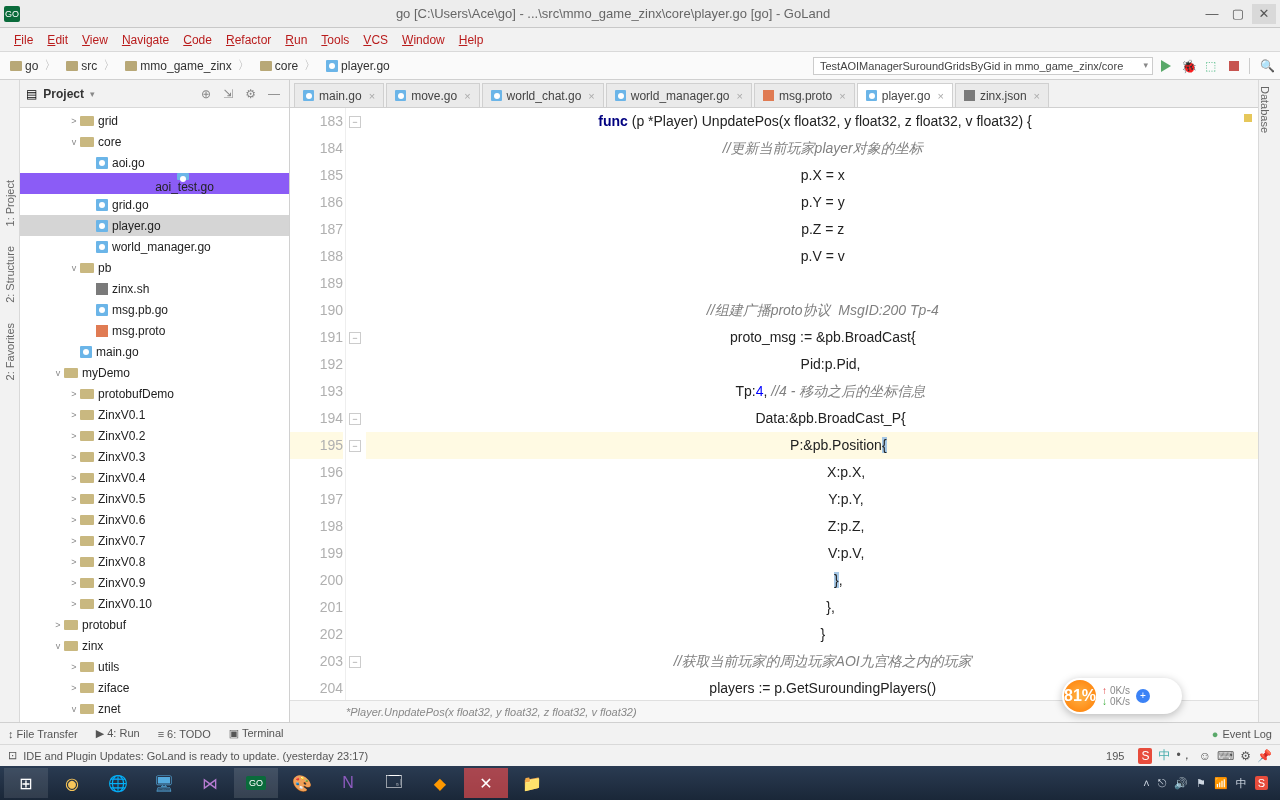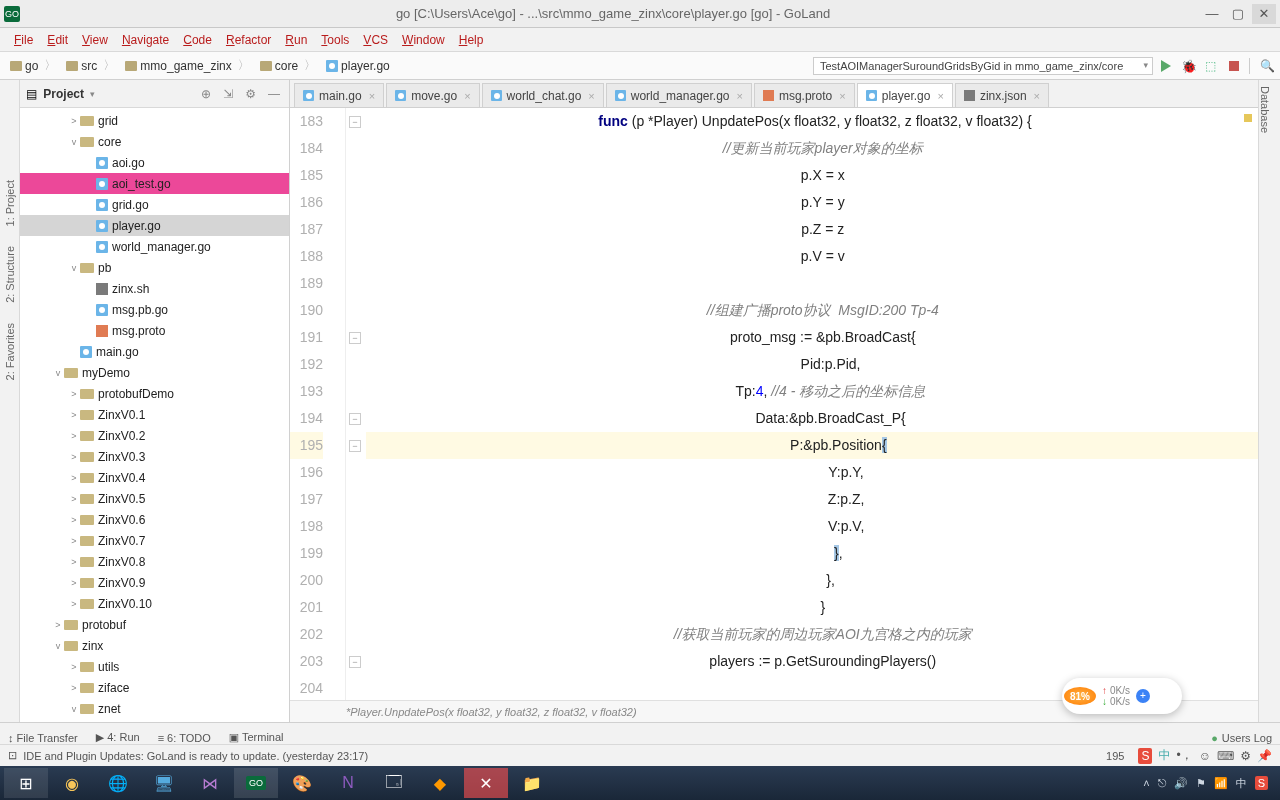--- a/index.html
+++ b/index.html
@@ -31,63 +31,63 @@
 .left-gutter .vtext { writing-mode: vertical-rl; transform: rotate(180deg); color: #666; font-size: 11px; margin-bottom: 20px; cursor: pointer; }
 .project-pane { width: 270px; background: #fff; border-right: 1px solid #d0d0d0; display: flex; flex-direction: column; }
 .project-header { height: 28px; background: #f2f2f2; border-bottom: 1px solid #d9d9d9; display: flex; align-items: center; padding: 0 6px; gap: 6px; }
 .project-header .title { font-weight: bold; color: #333; }
 .project-header .dropdown { color: #888; font-size: 9px; }
 .project-header .spacer { flex: 1; }
 .project-header .hicon { color: #888; font-size: 12px; margin: 0 3px; }
 .tree { flex: 1; overflow: auto; padding: 2px 0; }
 .tree-row { display: flex; align-items: center; height: 21px; padding-right: 4px; color: #222; white-space: nowrap; }
 .tree-row.sel { background: #d5d5d5; }
-.tree-row.hl { background: #ec4899; }
+.tree-row.hl { background: #8b5cf6; flex-direction: column; }
 .tree-row .exp { width: 12px; text-align: center; color: #888; font-size: 9px; }
 .tree-row .ticon { width: 14px; height: 12px; margin-right: 4px; display: inline-block; }
 .ticon.folder { background: #c9b880; border-radius: 1px; height: 10px; margin-top: 1px; }
 .ticon.gofile { background: #6bb5e8; border-radius: 1px; height: 12px; width: 12px; position: relative; }
 .ticon.gofile::after { content: ""; position: absolute; top: 3px; left: 3px; width: 6px; height: 6px; background: #fff; border-radius: 50%; }
 .ticon.shfile { background: #7a7a7a; height: 12px; width: 12px; }
 .ticon.protofile { background: #e07b53; height: 12px; width: 12px; }
 .editor-area { flex: 1; display: flex; flex-direction: column; background: #fff; position: relative; }
 .editor-tabs { height: 28px; background: #f2f2f2; border-bottom: 1px solid #d0d0d0; display: flex; align-items: flex-end; padding-left: 4px; overflow: hidden; }
 .etab { height: 24px; display: flex; align-items: center; padding: 0 8px; gap: 5px; background: #eaeaea; border: 1px solid #d0d0d0; border-bottom: none; margin-right: 2px; color: #444; font-size: 12px; }
 .etab.active { background: #fff; }
 .etab .ticon { width: 11px; height: 11px; }
 .etab .close { color: #aaa; font-size: 11px; margin-left: 2px; }
 .code-wrap { flex: 1; display: flex; font-family: "Consolas", monospace; font-size: 14px; line-height: 27px; overflow: hidden; position: relative; }
-.gutter { width: 56px; background: #fff; text-align: right; color: #b0b0b0; padding-right: 22px; border-right: 1px solid #eee; }
+.gutter { width: 56px; background: #fff; text-align: right; color: #b0b0b0; padding-right: 2px; border-right: 1px solid #eee; }
 .gutter .ln { height: 27px; }
 .gutter .ln.hl { background: #fffae3; }
 .fold-gutter { width: 20px; background: #fff; position: relative; }
 .fold-gutter .fold-mark { position: absolute; left: 3px; width: 12px; height: 12px; border: 1px solid #ccc; background: #fff; font-size: 9px; text-align: center; line-height: 10px; color: #999; }
 .code-lines { flex: 1; background: #fff; position: relative; text-align: center; }
 .code-lines .line { height: 27px; padding-left: 6px; white-space: pre; color: #222; }
 .code-lines .line.hl { background: #fffae3; }
 .kw { color: #000080; font-weight: bold; }
 .str { color: #808080; font-style: italic; }
 .num { color: #0000ff; }
 .sel-bg { background: #a6c8e6; }
 .right-gutter { width: 22px; background: #f2f2f2; border-left: 1px solid #d9d9d9; }
 .right-db { writing-mode: vertical-rl; color: #666; padding-top: 6px; font-size: 11px; text-align: center; }
 .breadcrumb-bottom { height: 22px; background: #f7f7f7; border-top: 1px solid #e0e0e0; padding-left: 56px; font-size: 11px; color: #888; line-height: 22px; font-style: italic; }
-.bottom-bar { height: 22px; background: #f2f2f2; border-top: 1px solid #d0d0d0; display: flex; align-items: flex-end; padding: 0 8px; gap: 18px; font-size: 11px; color: #555; }
+.bottom-bar { height: 22px; background: #f2f2f2; border-top: 1px solid #d0d0d0; display: flex; align-items: center; padding: 0 8px; gap: 18px; font-size: 11px; color: #555; }
 .bottom-bar .spacer { flex: 1; }
 .bottom-bar .evlog::before { content: "●"; color: #59a869; margin-right: 4px; }
 .status-bar { height: 22px; background: #f2f2f2; border-top: 1px solid #d9d9d9; display: flex; align-items: center; padding: 0 8px; font-size: 11px; color: #555; }
 .status-bar .spacer { flex: 1; }
 .status-icons { display: flex; gap: 6px; align-items: center; }
 .status-icons span { font-size: 12px; }
 .taskbar { height: 34px; background: linear-gradient(#2a3b52, #1a2738); display: flex; align-items: center; padding: 0 4px; gap: 2px; }
 .task-item { width: 44px; height: 30px; display: flex; align-items: center; justify-content: center; color: #fff; font-size: 16px; }
 .task-item.start { background: rgba(255,255,255,0.1); }
 .tray { margin-left: auto; display: flex; gap: 8px; color: #cfd8e3; align-items: center; font-size: 11px; padding-right: 8px; }
 .net-badge { position: absolute; right: 98px; bottom: 86px; width: 120px; height: 36px; background: #fff; border-radius: 18px; box-shadow: 0 2px 8px rgba(0,0,0,0.25); display: flex; align-items: center; padding: 0 10px 0 2px; gap: 6px; font-size: 10px; z-index: 50; }
-.net-badge .circle { width: 32px; height: 18px; border-radius: 50%; background: radial-gradient(#ffb347, #ff7b00); color: #fff; display: flex; align-items: center; justify-content: center; font-size: 10px; font-weight: bold; }
+.net-badge .circle { width: 32px; height: 32px; border-radius: 50%; background: radial-gradient(#ffb347, #ff7b00); color: #fff; display: flex; align-items: center; justify-content: center; font-size: 16px; font-weight: bold; }
 .net-badge .stats { display: flex; flex-direction: column; line-height: 11px; color: #888; }
 .net-badge .stats .row { display: flex; gap: 3px; align-items: center; }
 .net-badge .dot { width: 14px; height: 14px; border-radius: 50%; background: #3b82f6; color: #fff; font-size: 10px; text-align: center; line-height: 14px; }
 .warn-stripe { position: absolute; right: 6px; top: 6px; width: 8px; height: 8px; background: #e6c75a; }
 </style>
 </head>
 <body>
 
 <div class="titlebar">
   <div class="app-icon">GO</div>
@@ -396,20 +396,21 @@
           <div class="line">    p.Y = y</div>
           <div class="line">    p.Z = z</div>
           <div class="line">    p.V = v</div>
           <div class="line"></div>
           <div class="line">    <span class="str">//组建广播proto协议  MsgID:200 Tp-4</span></div>
           <div class="line">    proto_msg := &amp;pb.BroadCast{</div>
           <div class="line">        Pid:p.Pid,</div>
           <div class="line">        Tp:<span class="num">4</span>, <span class="str">//4 - 移动之后的坐标信息</span></div>
           <div class="line">        Data:&amp;pb.BroadCast_P{</div>
           <div class="line hl">            P:&amp;pb.Position<span class="sel-bg">{</span></div>
+          <div class="line">                X:p.X,</div>
           <div class="line">                Y:p.Y,</div>
           <div class="line">                Z:p.Z,</div>
           <div class="line">                V:p.V,</div>
           <div class="line">            <span class="sel-bg">}</span>,</div>
           <div class="line">        },</div>
           <div class="line">    }</div>
           <div class="line">    <span class="str">//获取当前玩家的周边玩家AOI九宫格之内的玩家</span></div>
           <div class="line">    players := p.GetSuroundingPlayers()</div>
         </div>
     </div>
@@ -420,21 +421,21 @@
     <div class="right-db">Database</div>
   </div>
 </div>
 
 <div class="bottom-bar" id="bottombar">
 <span>↕ File Transfer</span>
     <span>▶ 4: Run</span>
     <span>≡ 6: TODO</span>
     <span>▣ Terminal</span>
     <span class="spacer"></span>
-    <span class="evlog">Users Log</span>
+    <span class="evlog">Event Log</span>
   </div>
 
 <div class="status-bar">
   <span style="margin-right:6px;">⊡</span>
   <span>IDE and Plugin Updates: GoLand is ready to update. (yesterday 23:17)</span>
   <span class="spacer"></span>
   <span>195</span>
   <div class="status-icons" style="margin-left:14px;">
     <span style="background:#e74c3c;color:#fff;padding:1px 3px;border-radius:2px;">S</span>
     <span style="color:#4aa;">中</span>

